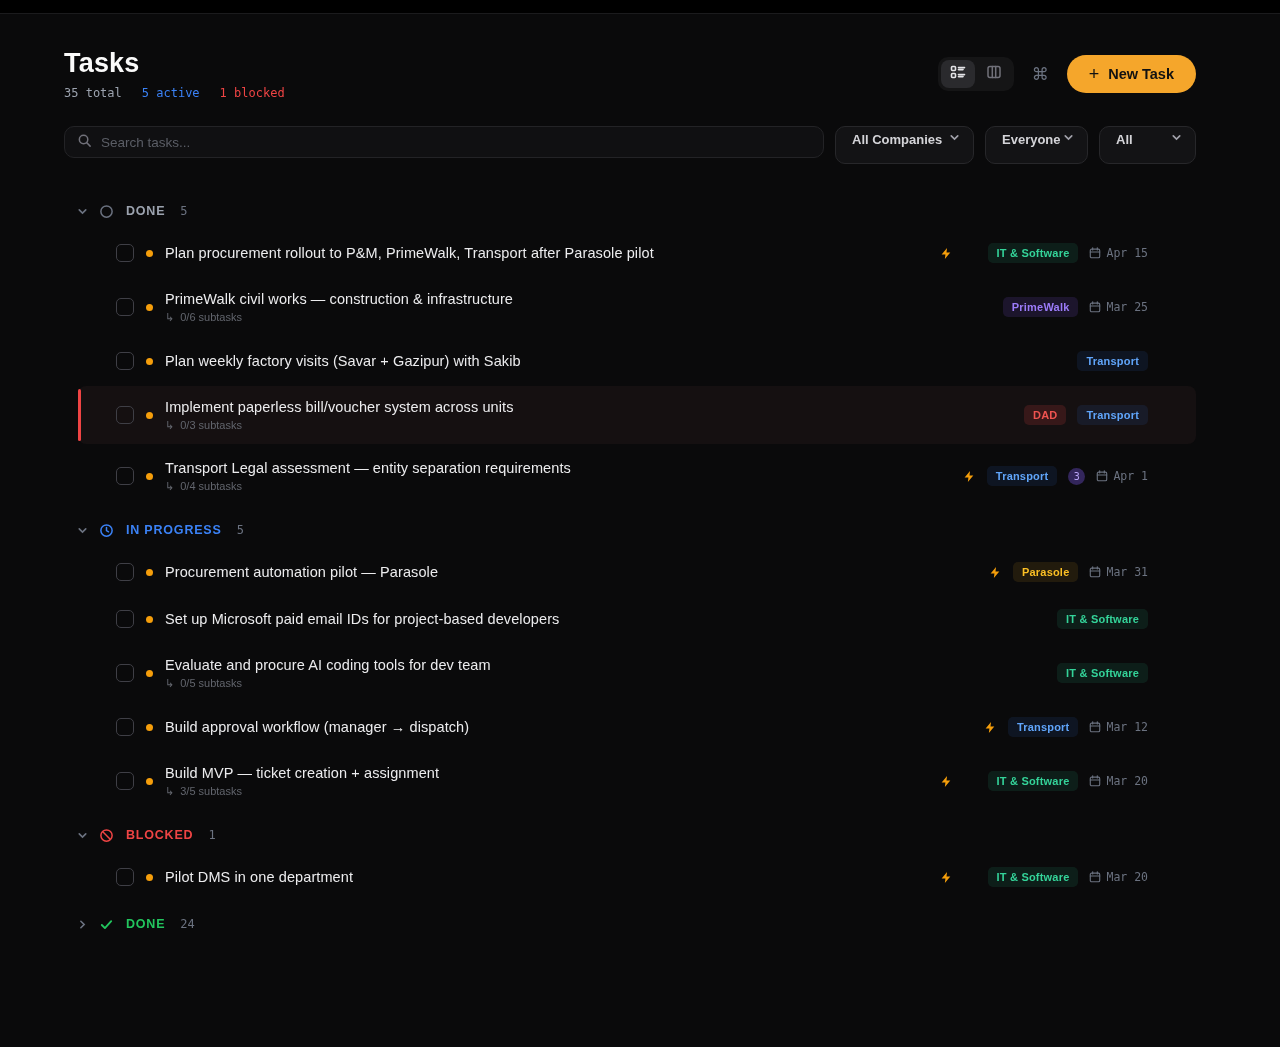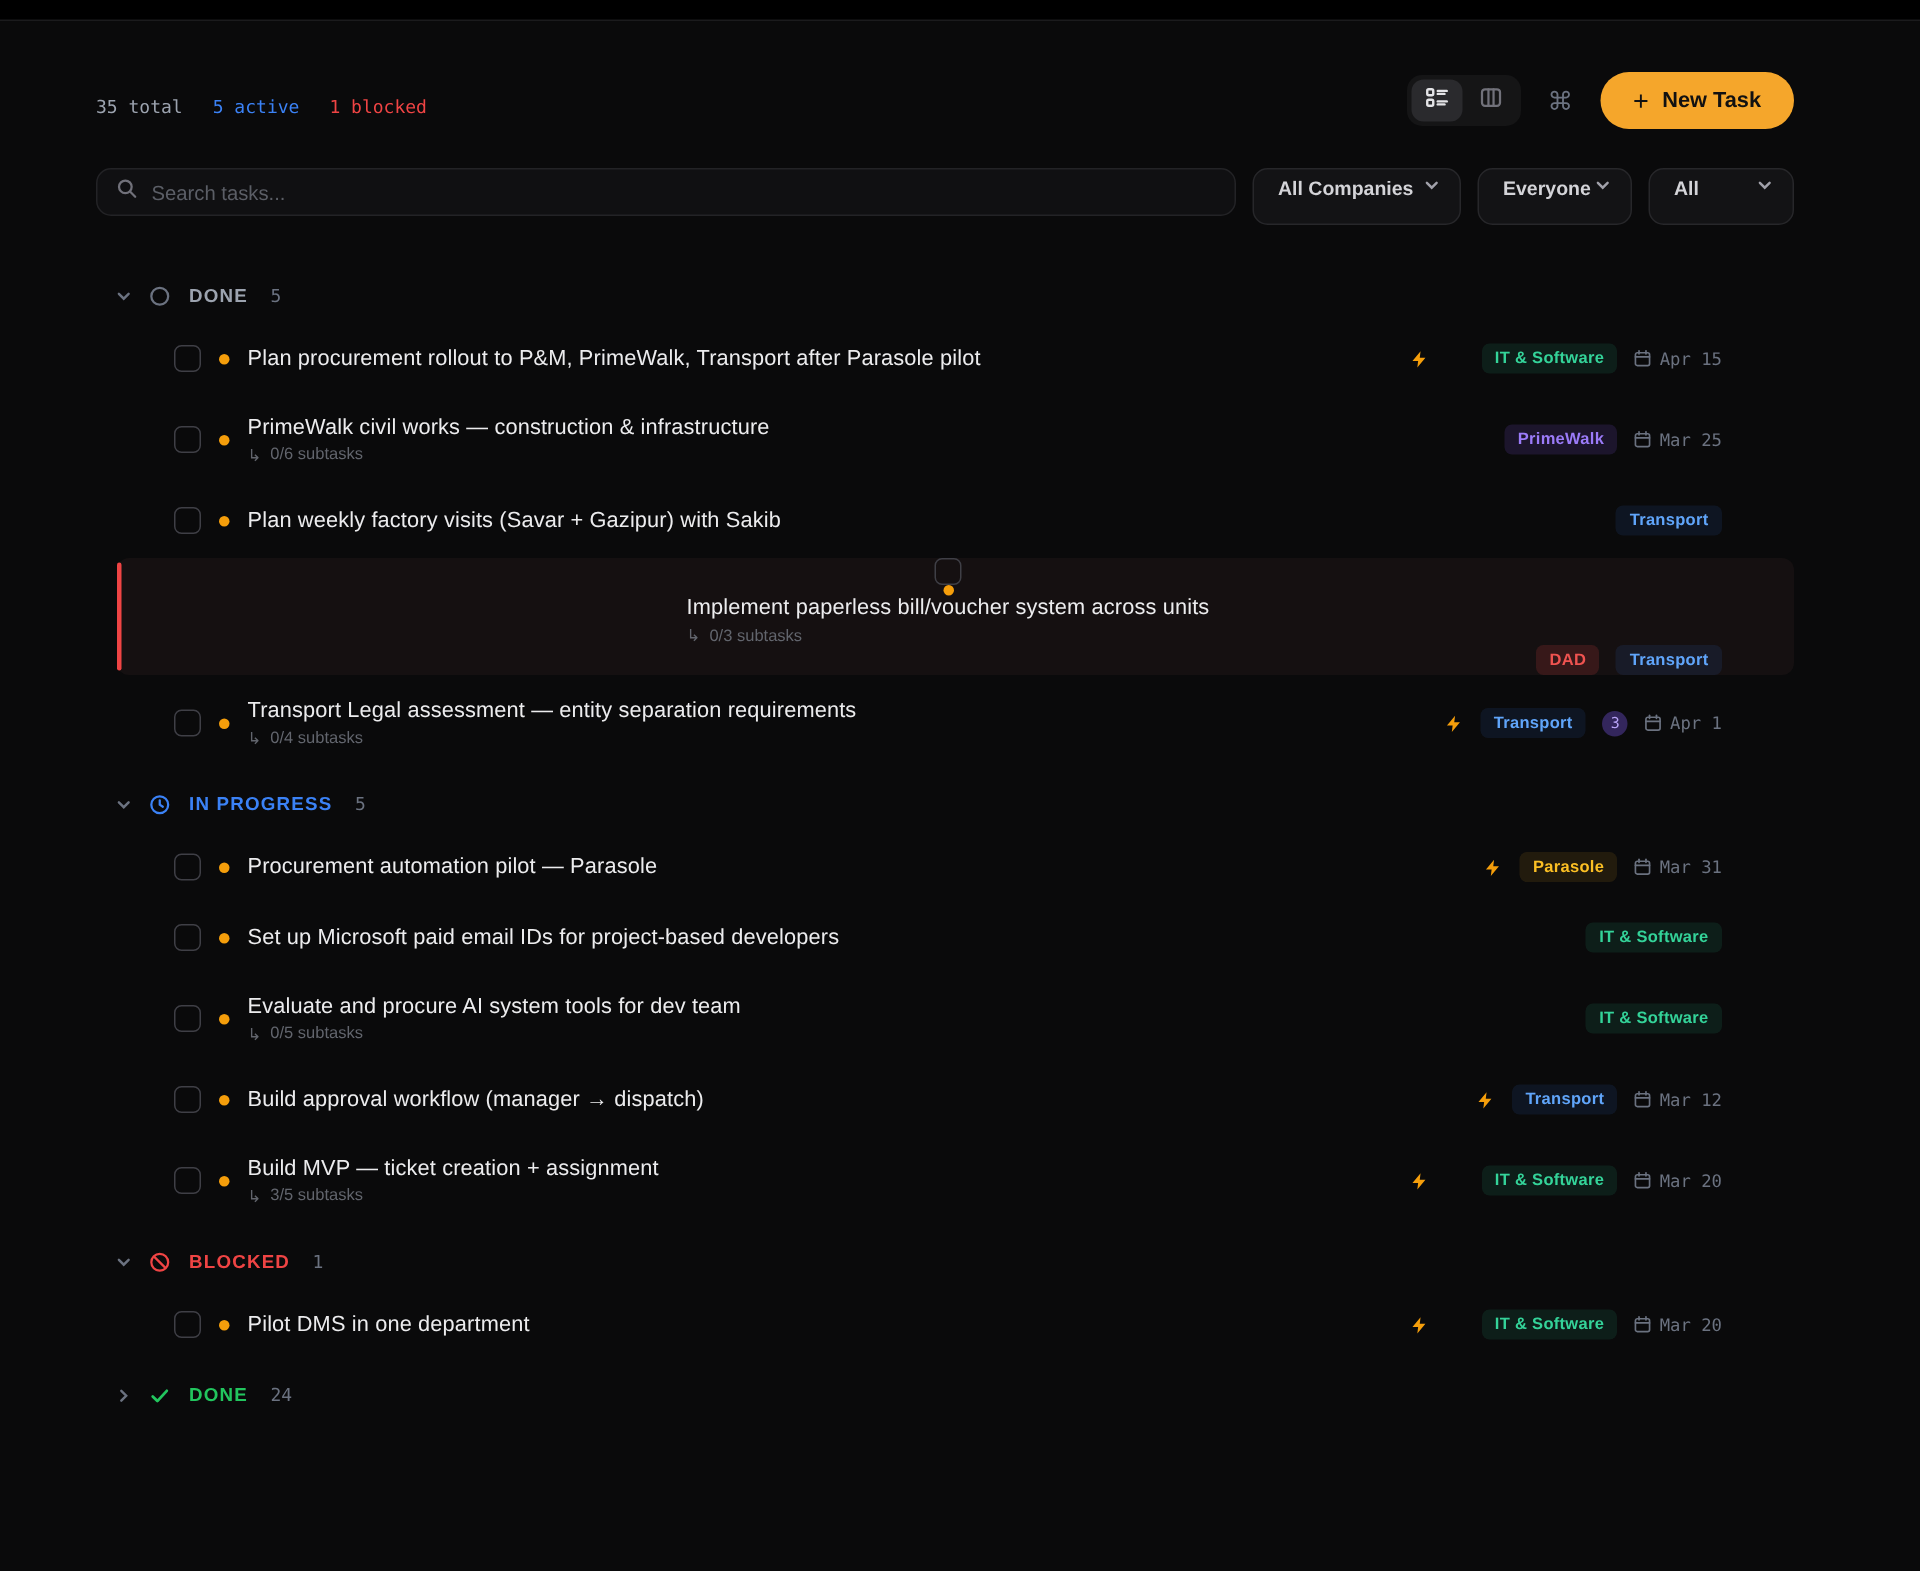--- a/index.html
+++ b/index.html
@@ -49,21 +49,21 @@
   .section-count { font-family: "DejaVu Sans Mono", monospace; font-size: 12px; color: #6b7280; margin-left: 5px; }
   .sec-todo { color: #9ca3af; }
   .sec-in_progress { color: #3b82f6; }
   .sec-blocked { color: #ef4444; }
   .sec-done { color: #22c55e; }
 
   
   .task-row { position: relative; display: flex; align-items: center; margin: 3px 0 3px 14px; padding: 0 48px 0 38px;
     min-height: 44px; border-radius: 8px; }
   .task-row.two-line { min-height: 58px; }
-  .task-row.highlighted { background: #151011; flex-direction: column; }
+  .task-row.highlighted { background: #151011; }
   .task-row.highlighted::before { content: ""; position: absolute; left: 0; top: 3px; bottom: 3px; width: 3px;
     border-radius: 3px; background: #ef4444; }
   .checkbox { width: 18px; height: 18px; border: 1.5px solid #3f3f46; border-radius: 5px; flex: none; cursor: pointer; }
   .dot { width: 7px; height: 7px; border-radius: 50%; background: #f59e0b; margin: 0 12px; flex: none; }
   .task-main { min-width: 0; }
   .task-title { font-size: 14.5px; font-weight: 500; color: #ececee; letter-spacing: 0.1px; white-space: nowrap; }
   .task-subtasks { font-size: 11px; color: #62656d; margin-top: 4px; display: flex; gap: 6px; align-items: center; }
   .task-meta { margin-left: auto; display: flex; align-items: center; gap: 11px; flex: none; }
   .badge { font-size: 11px; font-weight: 700; padding: 4px 9px; border-radius: 5px; letter-spacing: 0.2px; white-space: nowrap; }
   .badge.green { color: #34d399; background: rgba(52,211,153,0.10); margin-left: 24px; }
@@ -78,20 +78,21 @@
 </style>
 </head>
 <body>
 
 <div class="top-strip"></div>
 
 <div class="main">
 
   <div class="header-row">
     <div>
+      <div class="page-title">Tasks</div>
       <div class="stats-row">
         <span class="stat-muted">35 total</span>
         <span class="stat-blue">5 active</span>
         <span class="stat-red">1 blocked</span>
       </div>
     </div>
     <div class="header-controls">
       <div class="seg">
         <div class="seg-btn active">
           <span>
@@ -329,21 +330,21 @@
           <div class="task-title">Set up Microsoft paid email IDs for project-based developers</div>
         </div>
         <div class="task-meta">
           <span class="badge green">IT &amp; Software</span>
         </div>
       </div>
       <div class="task-row two-line">
         <div class="checkbox"></div>
         <span class="dot"></span>
         <div class="task-main">
-          <div class="task-title">Evaluate and procure AI system tools for dev team</div>
+          <div class="task-title">Evaluate and procure AI coding tools for dev team</div>
           <div class="task-subtasks">
             <span>↳</span>
             <span>0/5 subtasks</span>
           </div>
         </div>
         <div class="task-meta">
           <span class="badge green">IT &amp; Software</span>
         </div>
       </div>
       <div class="task-row">

